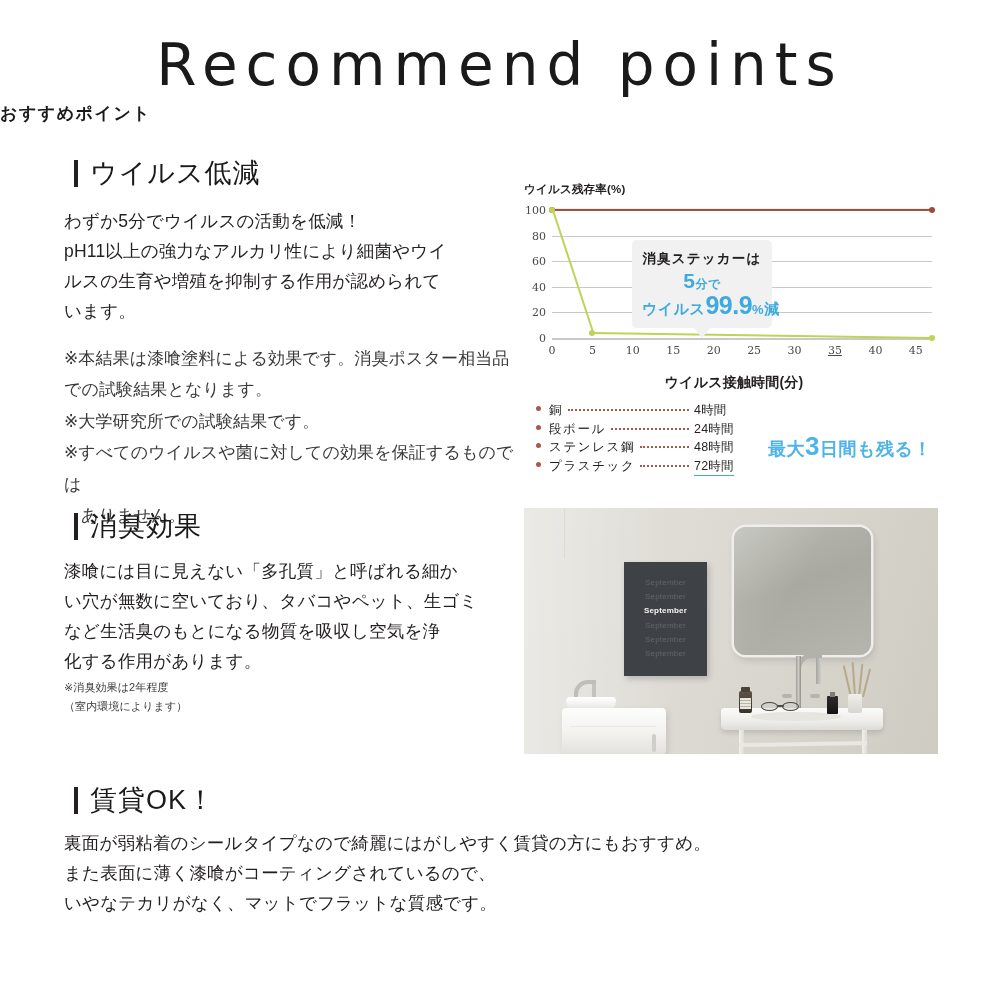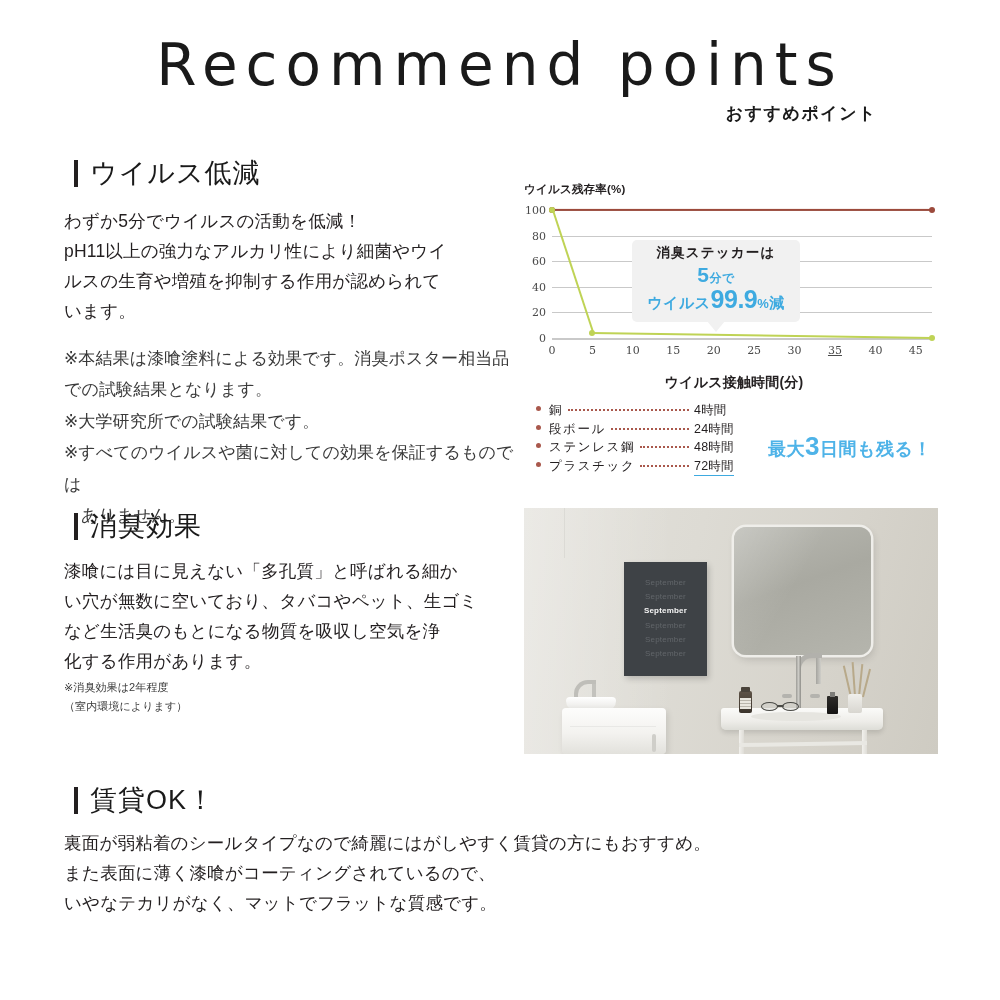--- a/index.html
+++ b/index.html
@@ -15,21 +15,21 @@
   
   .hero-title {
     position: absolute; left: 0; top: 36px; width: 1000px;
     text-align: center;
     font-size: 58px; font-weight: 400; letter-spacing: 8px;
     color: #1a1a1a; line-height: 1;
     font-family: "DejaVu Sans", "Liberation Sans", sans-serif;
   }
   .hero-sub {
     position: absolute; left: 0; top: 102px; width: 877px;
-    text-align: right;
+    text-align: left;
     font-size: 17px; font-weight: 700; letter-spacing: 1.5px;
     color: #1a1a1a;
   }
 
   
   .sec-head { position: absolute; display: flex; align-items: center; padding-left: 12px; }
   .sec-bar {
     width: 4px; height: 27px; background: #231f20;
     margin-right: 12px; flex: 0 0 auto;
   }
@@ -71,22 +71,22 @@
   .xtick {
     position: absolute; top: 134px; transform: translateX(-50%);
     font-size: 11px; color: #4a4a4a;
     font-family: "DejaVu Serif", "Liberation Serif", serif;
   }
   .series-line { position: absolute; transform-origin: 0 50%; }
   .dot { position: absolute; width: 6px; height: 6px; border-radius: 50%; transform: translate(-50%,-50%); }
 
   
   .callout {
-    position: absolute; left: 632px; top: 240px; width: 168px;
-    background: #f1f1f1; border-radius: 5px; padding: 4px 10px 10px;
+    position: absolute; left: 632px; top: 240px; width: 140px;
+    background: #f1f1f1; border-radius: 5px; padding: 10px 10px 10px;
     text-align: center;
   }
   .callout-l1 { font-size: 13.5px; font-weight: 700; color: #231f20; letter-spacing: 1.2px; line-height: 1.3; }
   .callout-l2 { margin-top: 2px; color: #3eaae0; font-weight: 700; line-height: 1.05; letter-spacing: .5px; }
   .callout-l2 .big { font-size: 21px; }
   .callout-l2 .sm { font-size: 12px; }
   .callout-l3 { color: #3eaae0; font-weight: 700; line-height: 1.05; letter-spacing: .5px; white-space: nowrap; }
   .callout-l3 .w { font-size: 15px; }
   .callout-l3 .num { font-size: 25px; letter-spacing: -0.5px; }
   .callout-l3 .pct { font-size: 13px; }

